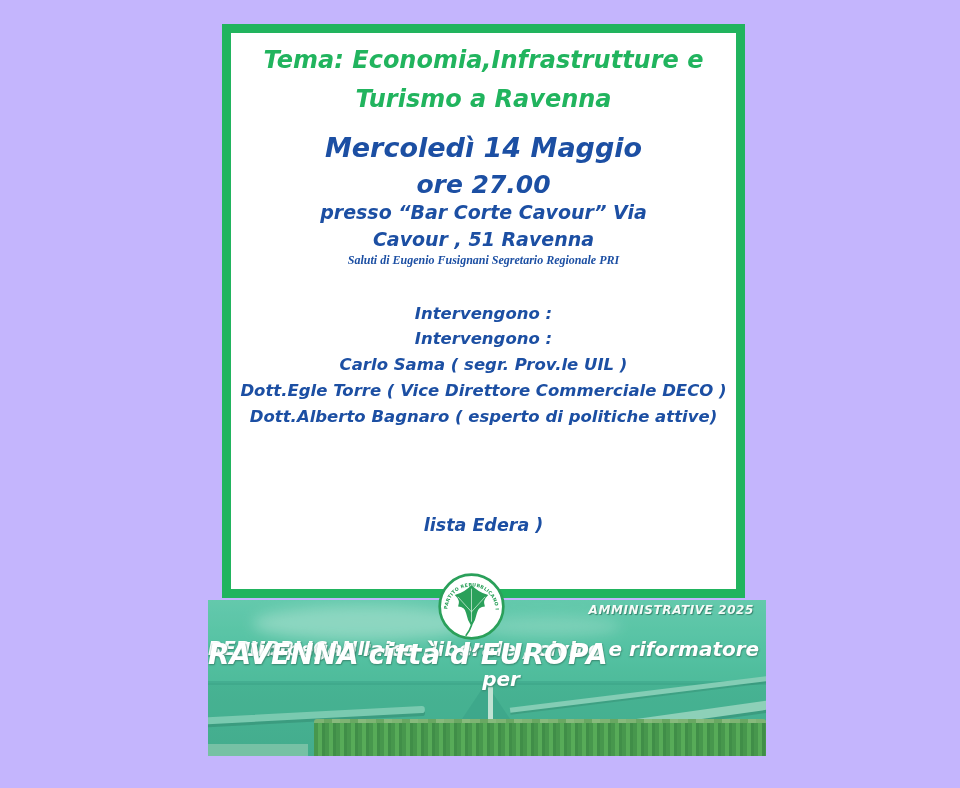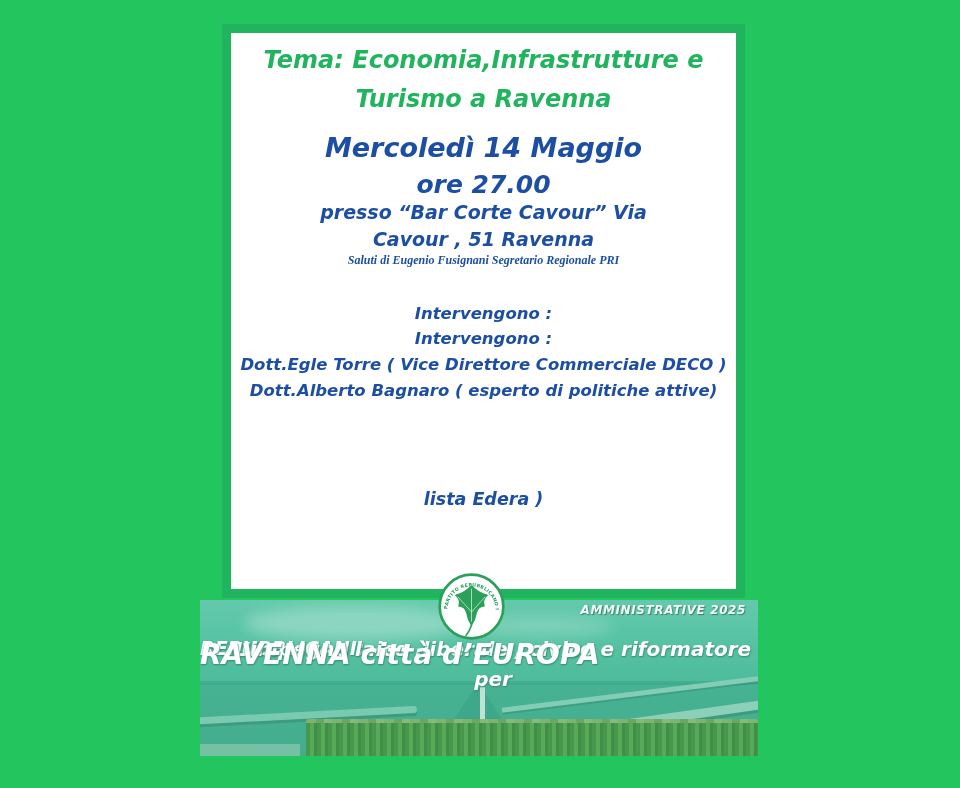--- a/index.html
+++ b/index.html
@@ -1,18 +1,18 @@
 <!DOCTYPE html>
 <html style="--green: #21b45e; --blue: #1c4fa3; --teal: #54c2a3; --leaf: #2aa05a;"><head>
 <meta charset="utf-8">
 <style>
   html,body{margin:0;padding:0;background:#ffffff;}
   body{width:960px;height:788px;position:relative;overflow:hidden;
        font-family:"DejaVu Sans",sans-serif;}
-  .page{position:absolute;inset:0;background:#22c55e;}
+  .page{position:absolute;inset:0;background:#c4b5fd;}
 
   
   .event-box{
     position:absolute;left:222px;top:24px;width:523px;height:574px;
     box-sizing:border-box;border:9px solid var(--green,#21b45e);
     background:#fff;text-align:center;font-style:italic;font-weight:bold;
   }
   .title{margin:8px 6px 0;font-size:24px;line-height:1.62;color:var(--green,#21b45e);font-weight:bold;}
   .date{margin-top:13px;font-size:27px;color:var(--blue,#1c4fa3);text-align:center;}
   .time{margin-top:7px;font-size:25px;color:var(--blue,#1c4fa3);}
@@ -20,21 +20,21 @@
   .saluti{font-size:12px;color:var(--blue,#1c4fa3);font-family:Liberation Serif, serif;}
   .speakers{margin-top:33px;font-size:16.5px;line-height:1.56;color:var(--blue,#1c4fa3);}
   .conclude{margin-top:56px;font-size:17.5px;line-height:1.5;color:var(--blue,#1c4fa3);}
 
   
   .logo{position:absolute;left:438px;top:573px;width:67px;height:67px;z-index:6;}
   .logo svg{display:block;width:100%;height:100%;}
 
   
   .banner{
-    position:absolute;left:200px;top:600px;width:558px;height:156px;overflow:hidden;
+    position:absolute;left:208px;top:600px;width:558px;height:156px;overflow:hidden;
     background:linear-gradient(180deg,#69cbb0 0%,#58c3a5 30%,#4eba9a 55%,#48b292 100%);
   }
   .banner *{position:absolute;}
   .cloud{background:#dff3ec;border-radius:50%;filter:blur(7px);opacity:.45;}
   .cloud.c1{left:8%;top:4%;width:40%;height:22%;}
   .cloud.c2{left:48%;top:10%;width:26%;height:14%;opacity:.3;}
   .horizon{left:0;right:0;top:52%;height:4px;background:#359a80;opacity:.45;}
   .water{left:0;right:0;top:53%;bottom:0;background:linear-gradient(180deg,#47b192,#42a98b);}
   .pier-left{left:-3%;top:72%;width:42%;height:7px;background:#84ccb4;
     transform:rotate(-3deg);box-shadow:0 3px 0 rgba(35,105,85,.35);border-radius:3px;}
@@ -80,20 +80,21 @@
     <div class="time">ore 27.00</div>
     <div class="venue">
       <span>presso “Bar Corte Cavour” Via</span><br>
       <span>Cavour , 51 Ravenna</span>
     </div>
     <div class="saluti">Saluti di Eugenio Fusignani Segretario Regionale PRI</div>
 
     <div class="speakers">
       <div>Intervengono :</div>
       <div>Intervengono :</div>
+      <div>Carlo Sama ( segr. Prov.le UIL )</div>
       <div>Dott.Egle Torre ( Vice Direttore Commerciale DECO )</div>
       <div>Dott.Alberto Bagnaro ( esperto di politiche attive)</div>
     </div>
 
     <div class="conclude">
       <br>
       <span>lista Edera )</span>
     </div>
   </section>
 

